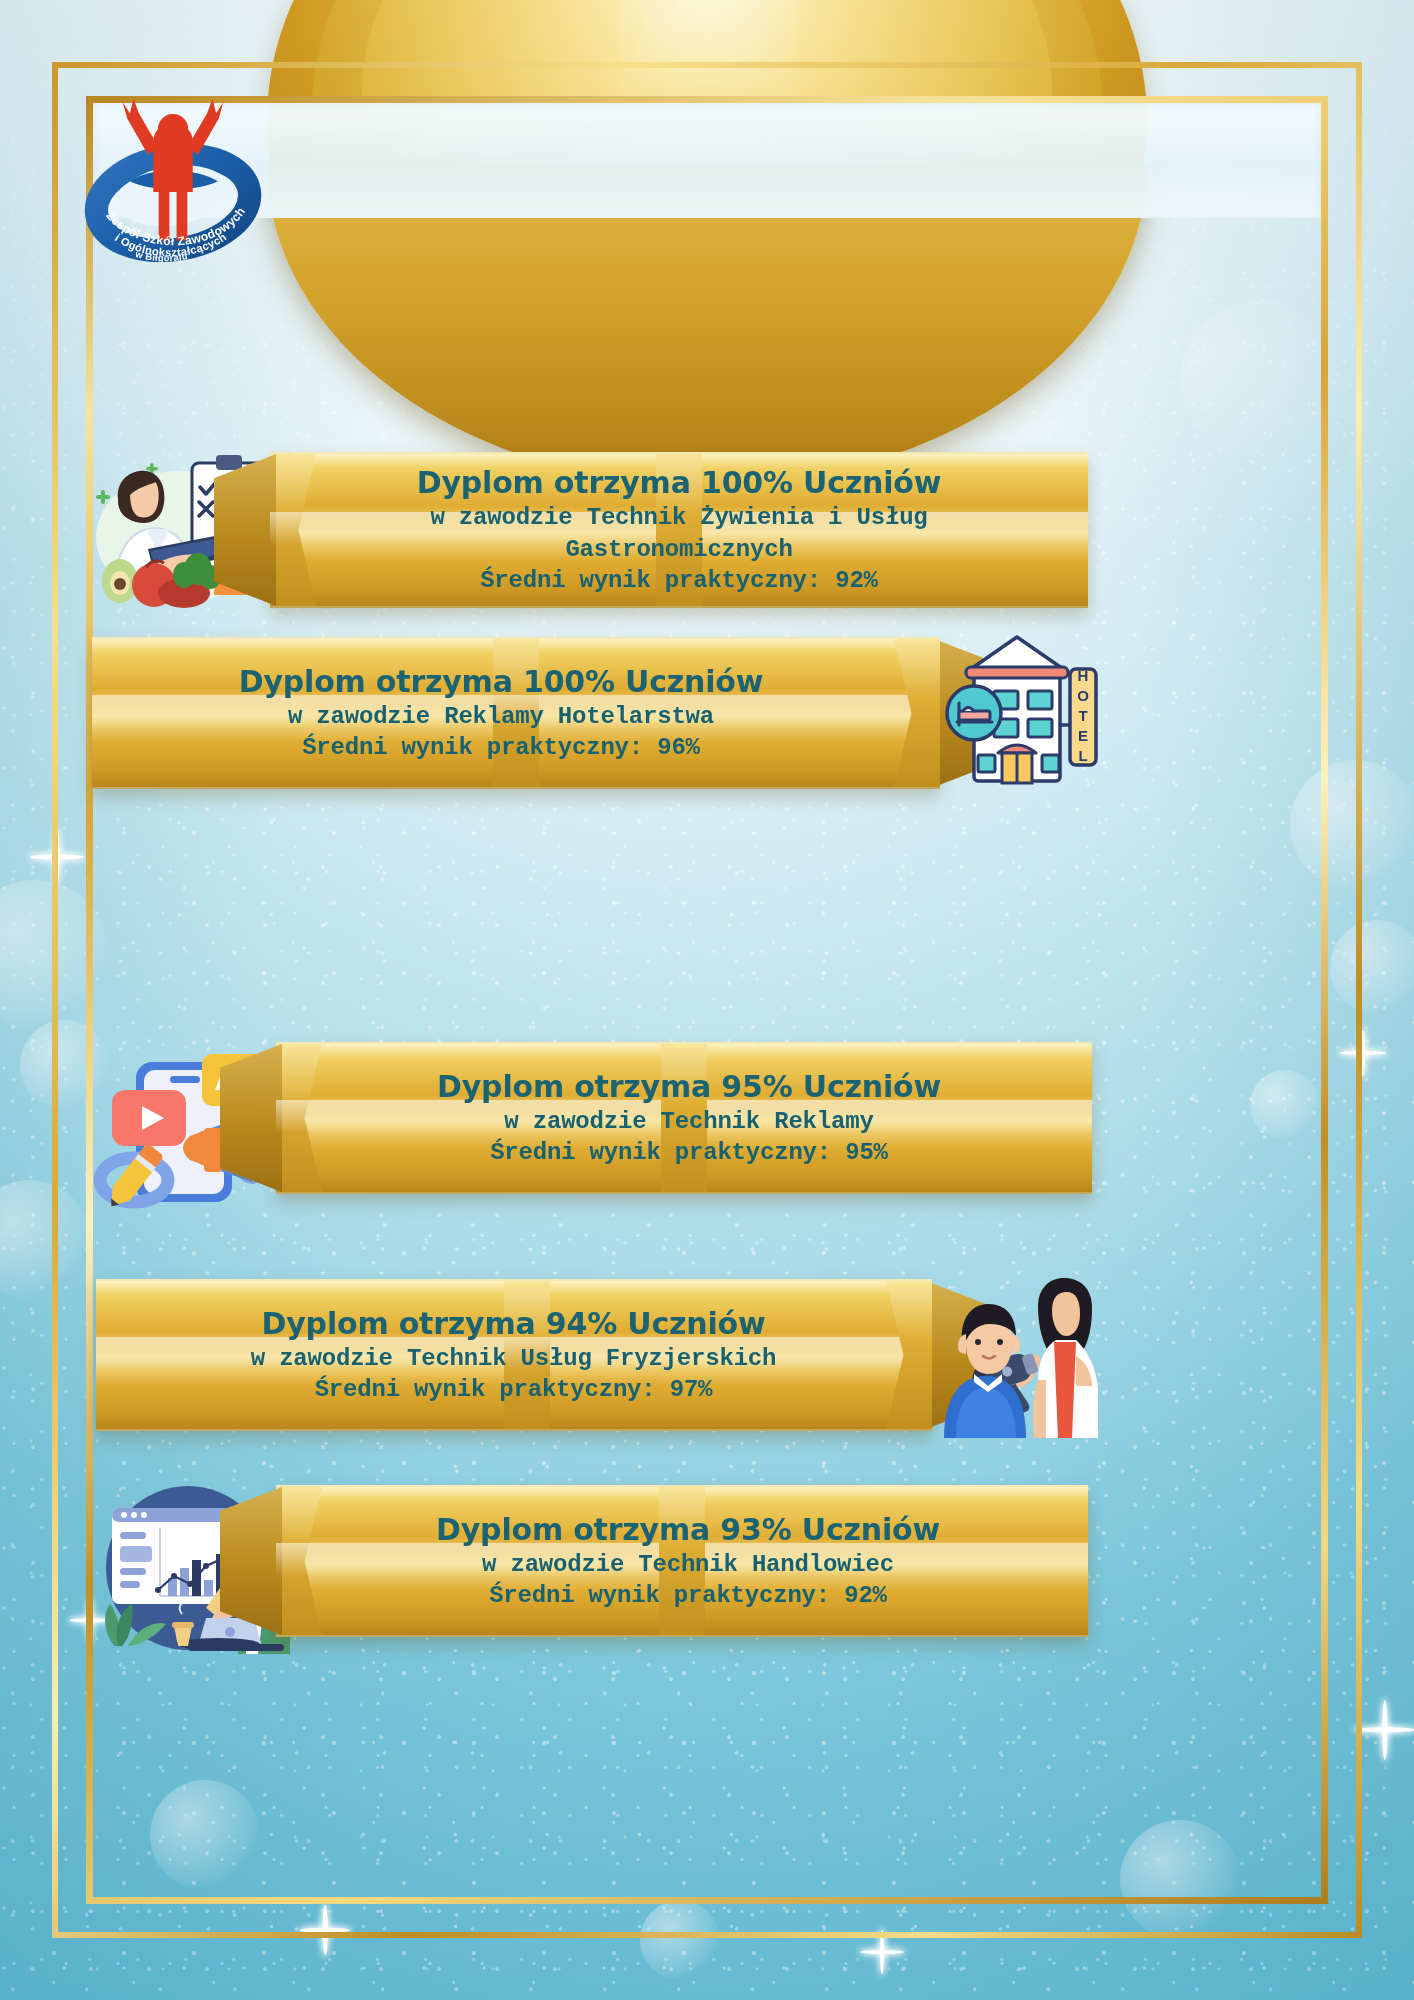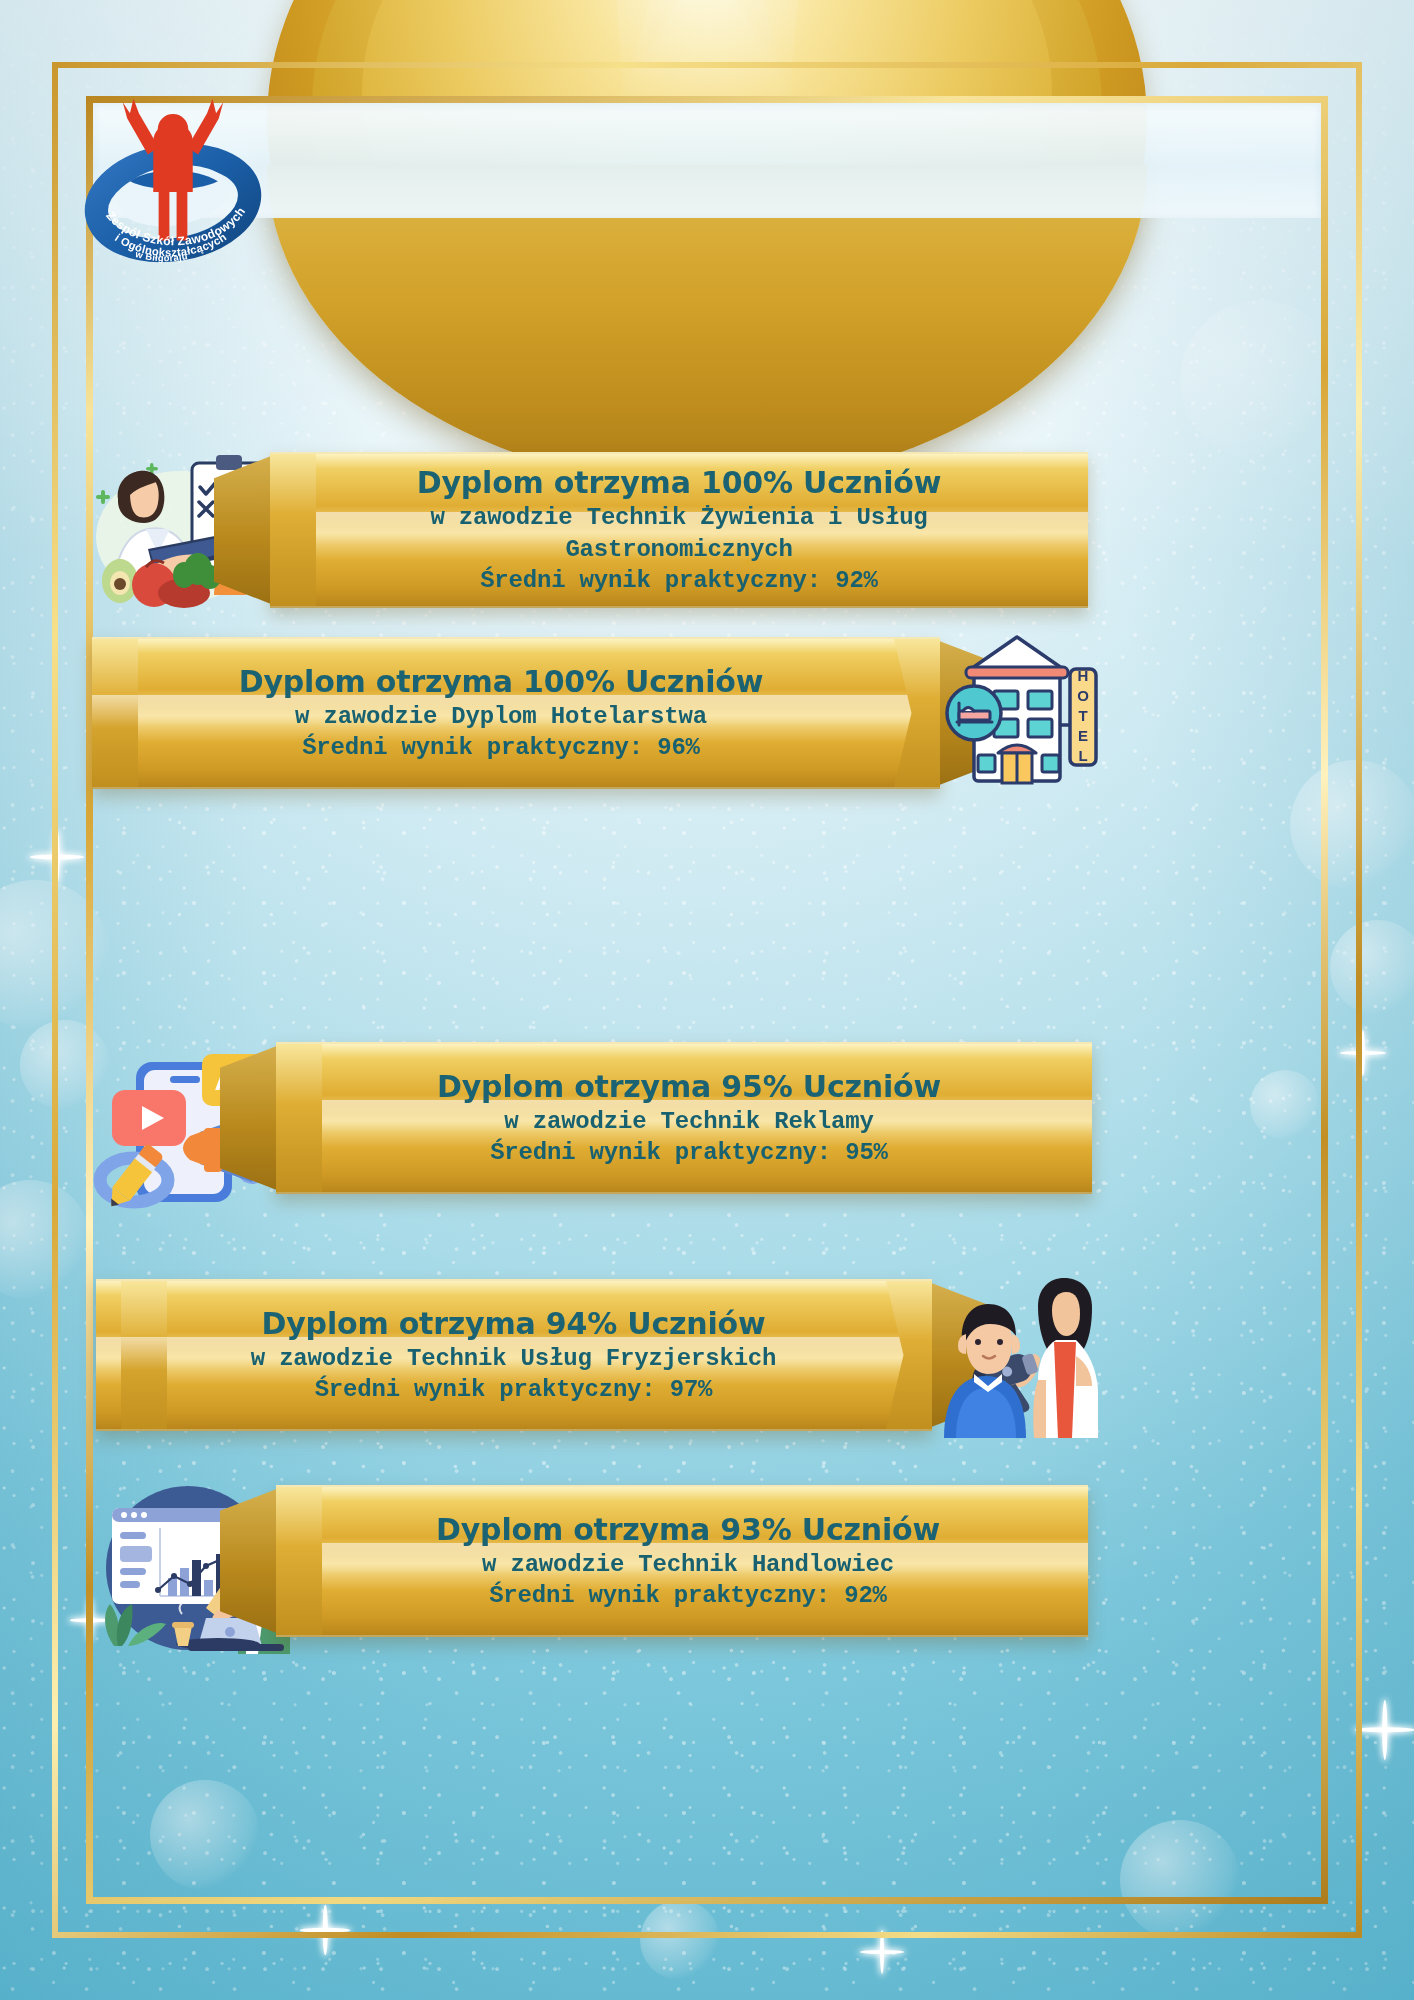--- a/index.html
+++ b/index.html
@@ -128,21 +128,21 @@
     line-height:1.04;
   }
   .headline .l1 { display:block; font-size:46px; transform:scaleX(1.06); transform-origin:center; }
   .headline .l2 { display:block; font-size:46px; transform:scaleX(1.06); transform-origin:center; }
 
   
   .ribbon-row { position:absolute; display:flex; align-items:center; }
 
   .ribbon {
     position:relative;
-    display:flex; align-items:center; justify-content:flex-start;
+    display:flex; align-items:center; justify-content:center;
     text-align:center;
     background:
       linear-gradient(180deg,#fdf3c0 0%, #f0cf62 10%, #e0ad33 34%, #f7e093 52%, #e0ad33 70%, #cf9a24 88%, #b9861c 100%);
     box-shadow:0 8px 16px rgba(105,75,10,.26);
     border-top:2px solid rgba(255,250,210,.85);
     border-bottom:2px solid rgba(150,108,16,.55);
   }
   .ribbon::before, .ribbon::after {
     content:""; position:absolute; top:0; bottom:0; width:46px;
     background:linear-gradient(180deg,#f8e69b,#dfae35 40%,#c08f1e 100%);
@@ -337,21 +337,21 @@
       </div>
     </div>
   </div>
 
   <div class="ribbon-row" style="left:92px; top:628px; width:1010px; height:170px;">
     <div class="ribbon notch-r" style="flex:1; height:152px;">
       <div class="tail right"></div>
         <div class="sheen"></div>
       <div class="ribbon-text" style="padding:16px 70px 16px 40px;">
         <div class="rt-line1">Dyplom otrzyma 100% Uczniów</div>
-        <div class="rt-line2">w zawodzie Dyplom Hotelarstwa</div>
+        <div class="rt-line2">w zawodzie Reklamy Hotelarstwa</div>
         <div class="rt-line4">Średni wynik praktyczny: 96%</div>
       </div>
     </div>
     <div class="ico" style="width:170px; height:168px; margin-left:-8px;">
       <svg viewBox="0 0 170 168" width="170" height="168">
 
         <rect x="42" y="42" width="86" height="110" rx="4" fill="#ffffff" stroke="#2b3b6b" stroke-width="3.5"></rect>
         <path d="M36,42 L85,8 L134,42 Z" fill="#ffffff" stroke="#2b3b6b" stroke-width="3.5" stroke-linejoin="round"></path>
         <rect x="34" y="38" width="102" height="11" rx="5" fill="#f08a76" stroke="#2b3b6b" stroke-width="3"></rect>
 

